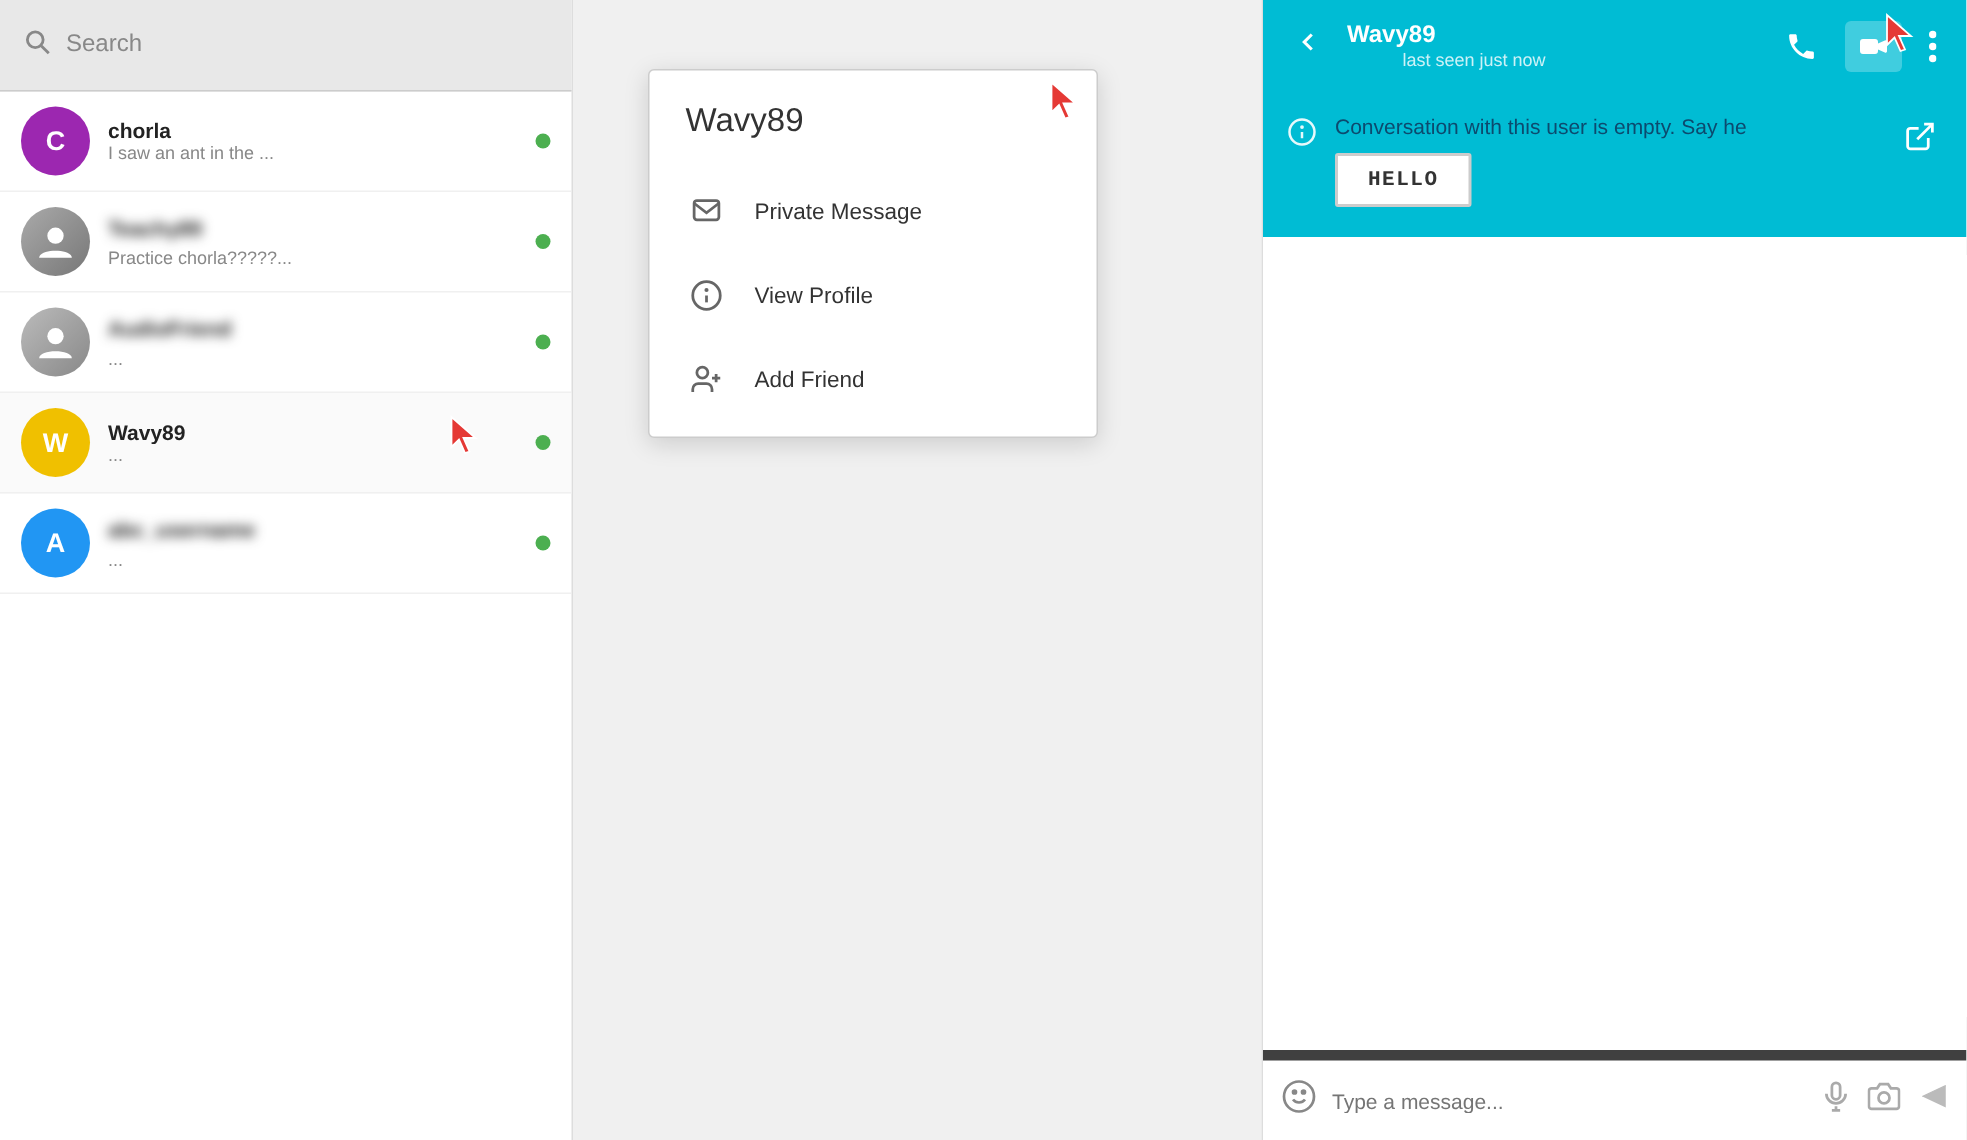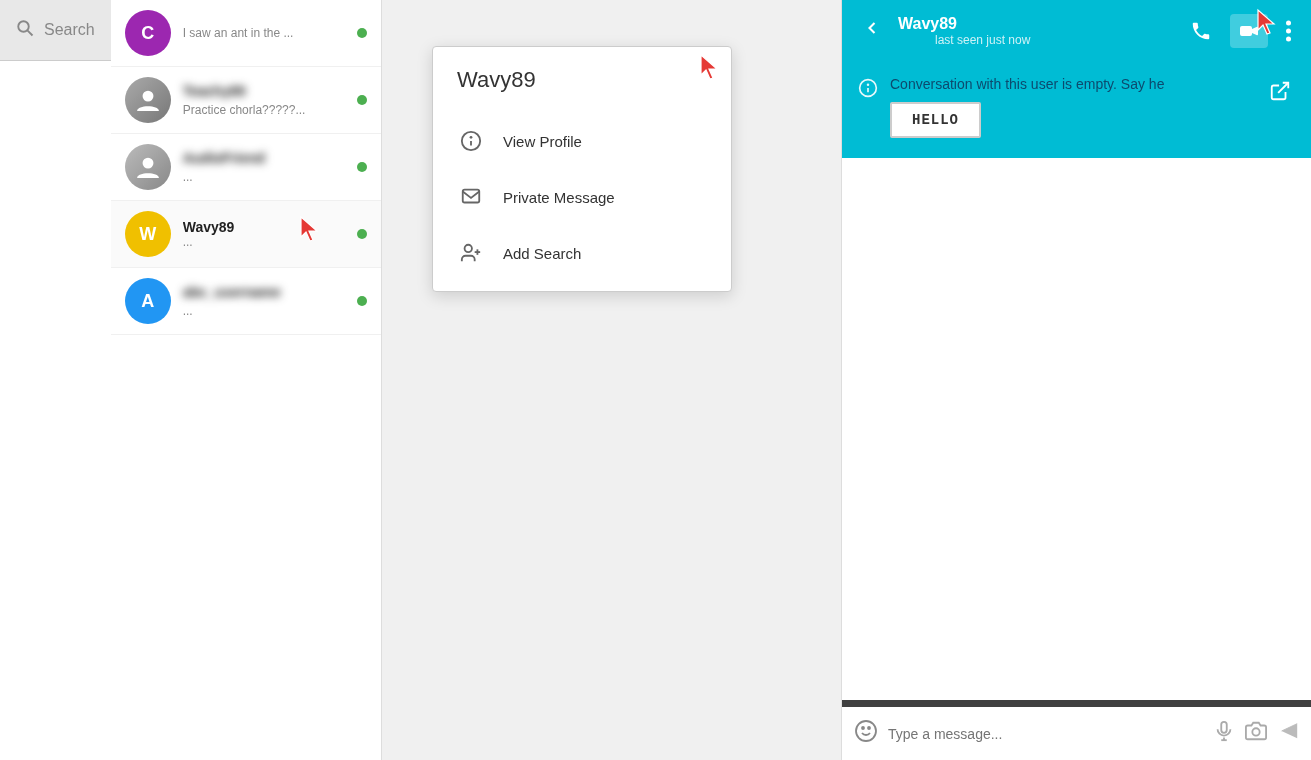--- a/index.html
+++ b/index.html
@@ -13,21 +13,21 @@
       position: relative;
     }
 
     
     .sidebar {
       width: 382px;
       height: 760px;
       background: #fff;
       border-right: 1px solid #ddd;
       display: flex;
-      flex-direction: row;
+      flex-direction: column;
       flex-shrink: 0;
     }
 
     .search-bar {
       display: flex;
       align-items: center;
       padding: 0 16px;
       height: 61px;
       background: #e8e8e8;
       border-bottom: 1px solid #ccc;
@@ -338,20 +338,21 @@
       </svg>
     </div>
     <span class="search-text">Search</span>
   </div>
 
   <div class="contact-list">
 
     <div class="contact-item">
       <div class="avatar avatar-purple">C</div>
       <div class="contact-info">
+        <div class="contact-name">chorla</div>
         <div class="contact-preview">I saw an ant in the ...</div>
       </div>
       <div class="online-dot"></div>
     </div>
 
     <div class="contact-item">
       <div class="avatar avatar-gray" style="background: linear-gradient(135deg, #aaa 0%, #777 100%); font-size:11px; text-align:center;">
         <svg width="28" height="28" viewBox="0 0 36 36" fill="#fff">
             <circle cx="18" cy="13" r="7"></circle>
             <path d="M4 32c0-8 28-8 28 0" fill="#fff"></path>
@@ -402,52 +403,52 @@
 
   </div>
 </div>
 
 <div class="context-menu">
   <div class="context-menu-title">Wavy89</div>
 
   <div class="context-menu-item">
     <div class="menu-icon">
       <svg width="22" height="22" viewBox="0 0 24 24" fill="none" stroke="#666" stroke-width="2">
+        <rect x="3" y="4" width="18" height="14" rx="2"></rect>
+        <polyline points="3,6 12,13 21,6"></polyline>
+      </svg>
+    </div>
+    <span class="menu-label">Private Message</span>
+
+    <svg style="position:absolute;right:10px;top:6px;pointer-events:none;" width="22" height="28" viewBox="0 0 22 28">
+      <polygon points="2,2 2,22 7,17 11,26 14,25 10,16 18,16" fill="#e53935" stroke="#fff" stroke-width="1.2"></polygon>
+    </svg>
+  </div>
+
+  <div class="context-menu-item">
+    <div class="menu-icon">
+      <svg width="22" height="22" viewBox="0 0 24 24" fill="none" stroke="#666" stroke-width="2">
         <circle cx="12" cy="12" r="10"></circle>
         <line x1="12" y1="8" x2="12" y2="8" stroke-width="3" stroke-linecap="round"></line>
         <line x1="12" y1="12" x2="12" y2="17"></line>
       </svg>
     </div>
     <span class="menu-label">View Profile</span>
-  </div>
-
-  <div class="context-menu-item">
-    <div class="menu-icon">
-      <svg width="22" height="22" viewBox="0 0 24 24" fill="none" stroke="#666" stroke-width="2">
-        <rect x="3" y="4" width="18" height="14" rx="2"></rect>
-        <polyline points="3,6 12,13 21,6"></polyline>
-      </svg>
-    </div>
-    <span class="menu-label">Private Message</span>
-
-    <svg style="position:absolute;right:10px;top:6px;pointer-events:none;" width="22" height="28" viewBox="0 0 22 28">
-      <polygon points="2,2 2,22 7,17 11,26 14,25 10,16 18,16" fill="#e53935" stroke="#fff" stroke-width="1.2"></polygon>
-    </svg>
   </div>
 
   <div class="context-menu-item" style="position:relative;">
     <div class="menu-icon">
       <svg width="22" height="22" viewBox="0 0 24 24" fill="none" stroke="#666" stroke-width="2">
         <path d="M16 21v-2a4 4 0 0 0-4-4H6a4 4 0 0 0-4 4v2"></path>
         <circle cx="9" cy="7" r="4"></circle>
         <line x1="19" y1="8" x2="19" y2="14"></line>
         <line x1="16" y1="11" x2="22" y2="11"></line>
       </svg>
     </div>
-    <span class="menu-label">Add Search</span>
+    <span class="menu-label">Add Friend</span>
   </div>
 
 </div>
 
 <div class="chat-panel">
 
   <div class="chat-header">
     <div class="chat-back-btn">
       <svg width="20" height="20" viewBox="0 0 24 24" fill="none" stroke="#fff" stroke-width="2.5">
         <polyline points="15 18 9 12 15 6"></polyline>

